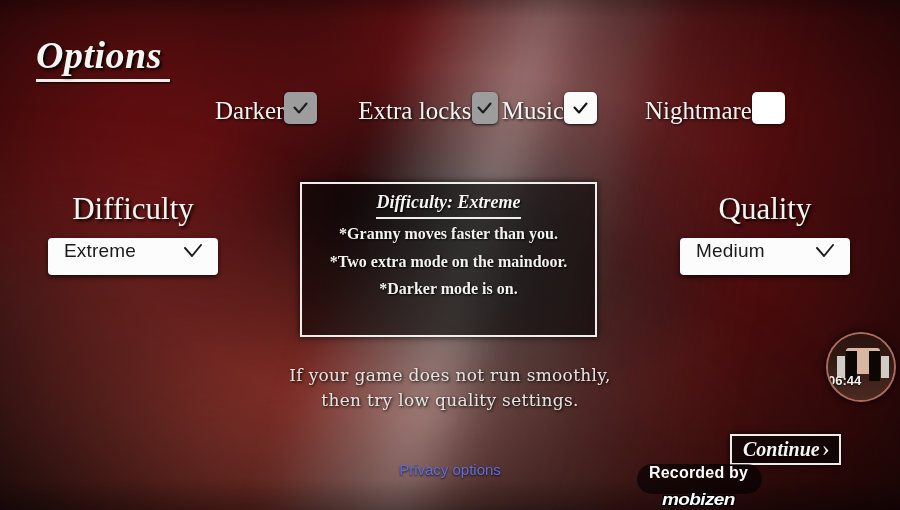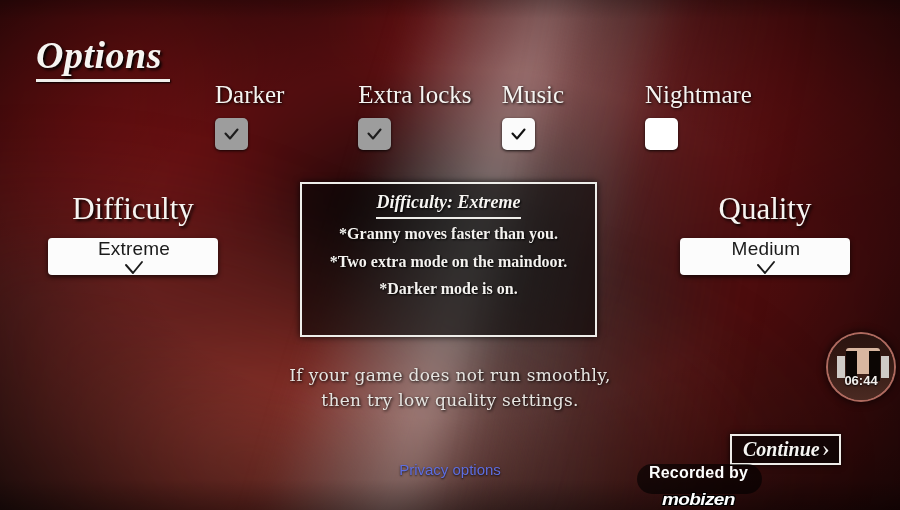--- a/index.html
+++ b/index.html
@@ -118,22 +118,21 @@
   #toggle-row {
     left: 215px;
     top: 82px;
     width: 570px;
     display: flex;
     justify-content: space-between;
     align-items: flex-start;
   }
   .toggle {
     display: flex;
-    flex-direction: column;
-    align-items: flex-start;
+    align-items: flex-end;
     width: 140px;
   }
   .toggle-label {
     font-size: 25px;
     line-height: 1.05;
     white-space: nowrap;
     color: #f5f3f0;
     text-shadow: 1px 1px 3px rgba(0,0,0,0.95);
   }
   .checkbox {
@@ -165,21 +164,20 @@
   .dropdown {
     margin-top: 14px;
     height: 37px;
     background: #fcfcfc;
     border-radius: 4px;
     display: flex;
     align-items: center;
     justify-content: space-between;
     padding: 0 14px 12px 16px;
     box-shadow: 0 2px 5px rgba(0,0,0,0.7);
-    flex-direction: column;
   }
   .dropdown-value {
     font-family: "Liberation Sans", sans-serif;
     font-size: 19px;
     color: #1b1b1b;
     letter-spacing: 0.2px;
   }
   .dropdown svg { display: block; flex: none; }
 
   
@@ -345,21 +343,20 @@
     height: 22px;
     background: #cfcbc6;
   }
   #bubble-ear-l { left: 9px; }
   #bubble-ear-r { left: 53px; }
   #bubble-timer {
     position: absolute;
     left: 0;
     right: 0;
     bottom: 12px;
-    text-align: center;
     font-family: "Liberation Sans", sans-serif;
     font-weight: 700;
     font-size: 13px;
     color: #f2efec;
     text-shadow: 0 1px 2px rgba(0,0,0,0.95);
   }
 </style>
 </head>
 <body>
 

